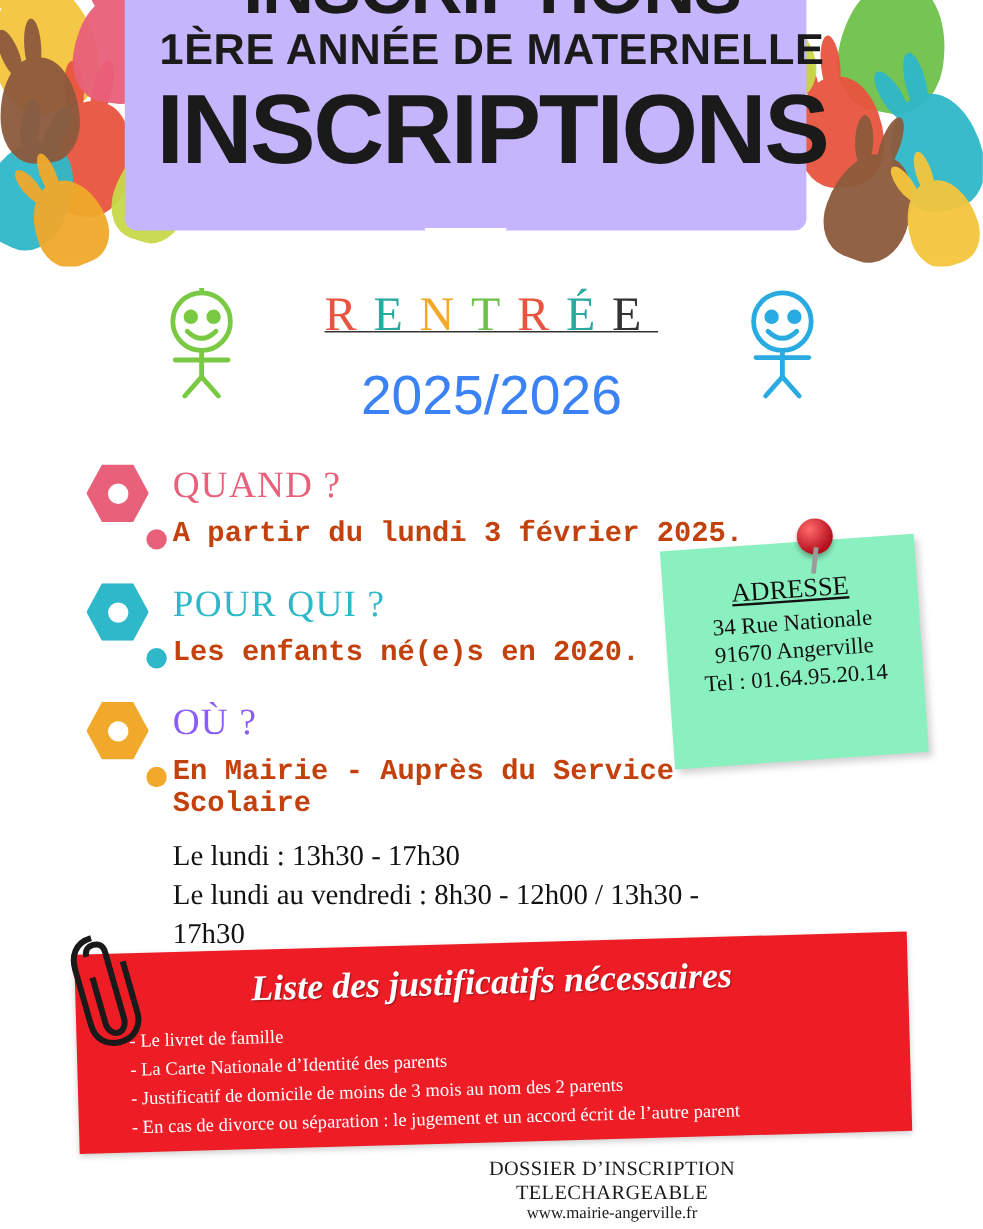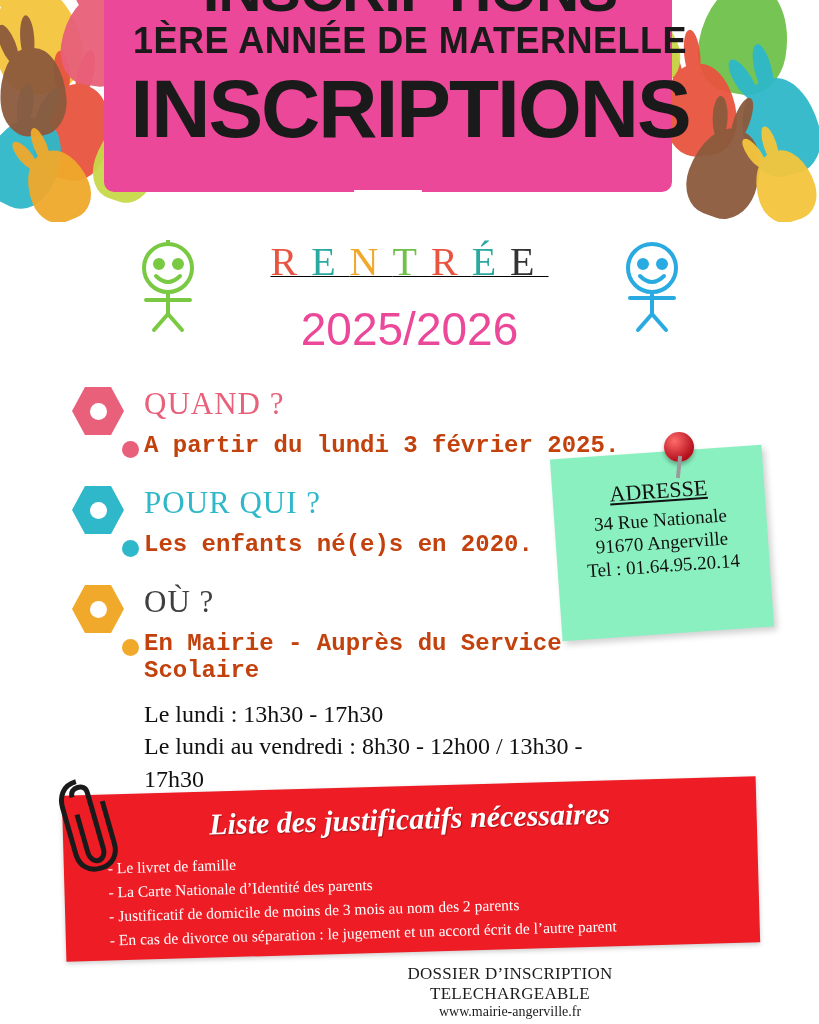--- a/index.html
+++ b/index.html
@@ -40,21 +40,21 @@
   }
   .hand::after {
     width: 22%; height: 54%;
     left: 36%; top: -38%;
   }
 
   .title-plate {
     position: absolute;
     left: 104px; top: 0;
     width: 568px; height: 192px;
-    background: #ec4899;
+    background: #c4b5fd;
     border-radius: 0 0 10px 10px;
   }
   .title-plate .tri {
     position: absolute;
     left: 50%; bottom: -20px;
     transform: translateX(-50%);
     width: 68px; height: 22px;
     background: #ffffff;
     border-radius: 0 0 40px 40px;
   }
@@ -101,21 +101,21 @@
     font-weight: normal;
   }
   .rentree-word span { display: inline; }
   .year {
     position: absolute;
     left: 0; top: 302px;
     width: 819px;
     text-align: center;
     font-family: "Liberation Sans", sans-serif;
     font-size: 46px;
-    color: #ec4899;
+    color: #3b82f6;
   }
 
   
   .kid {
     position: absolute;
   }
 
   
   .info {
     position: absolute;
@@ -351,21 +351,21 @@
   </div>
   <div class="a-row">
     <div class="dot" style="background:#2fb8c9;"></div>
     <span class="a-text">Les enfants né(e)s en 2020.</span>
   </div>
 
   <div class="q-row">
     <div class="hex" style="background:#f0a92b;">
         <div class="inner"></div>
       </div>
-    <div class="q-label" style="color:#404040;">OÙ ?</div>
+    <div class="q-label" style="color:#8b5cf6;">OÙ ?</div>
   </div>
   <div class="a-row" style="margin-bottom:14px;">
     <div class="dot" style="background:#f0a92b;"></div>
     <span class="a-text">En Mairie - Auprès du Service Scolaire</span>
   </div>
 
   <div class="hours">
     <div>Le lundi : 13h30 - 17h30</div>
     <div>Le lundi au vendredi : 8h30 - 12h00 / 13h30 - 17h30</div>
   </div>

